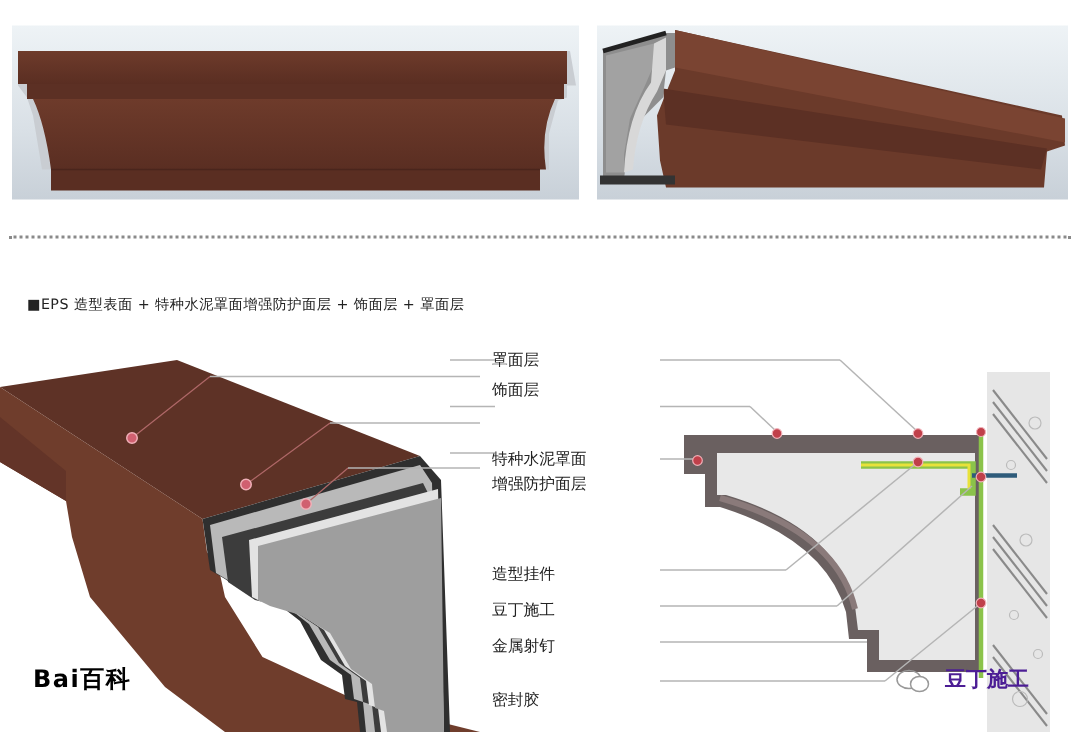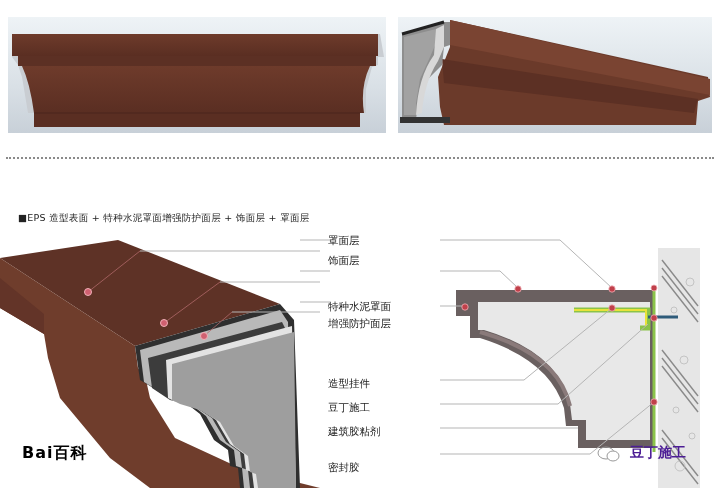--- a/index.html
+++ b/index.html
@@ -1,20 +1,20 @@
 <!DOCTYPE html>
 <html><head>
 <meta charset="utf-8">
 <style>
   html,body{margin:0;padding:0;background:#fff;}
   body{width:720px;height:488px;position:relative;overflow:hidden;font-family:"DejaVu Sans","Liberation Sans",sans-serif;}
   .abs{position:absolute;}
   .photo{position:absolute;top:17px;height:116px;background:linear-gradient(#eef3f6,#d9e0e6 60%,#c8d0d8);}
   .divider{position:absolute;left:6px;top:157px;width:708px;height:0;border-top:2px dotted #8a8a8a;}
-  .caption{position:absolute;left:18px;top:197px;font-size:9.5px;color:#222;letter-spacing:0.3px;white-space:nowrap;margin-top:15px;}
+  .caption{position:absolute;left:18px;top:197px;font-size:9.5px;color:#222;letter-spacing:0.3px;white-space:nowrap;}
   .label{position:absolute;font-size:10.5px;color:#222;text-align:left;width:110px;line-height:17px;white-space:nowrap;}
   .wm-baidu{position:absolute;left:22px;top:443px;font-size:16px;color:#000000;font-weight:bold;letter-spacing:1px;}
   .wm-dd{position:absolute;left:630px;top:444px;font-size:14px;color:#4c1d95;font-weight:bold;}
   .wechat{position:absolute;left:597px;top:446px;width:24px;height:16px;}
 </style>
 </head>
 <body>
 
 <div class="photo" style="left:8px;width:378px;">
   <svg width="378" height="116" viewBox="0 0 378 116">
@@ -90,21 +90,21 @@
     <line x1="0" y1="82" x2="30" y2="82"></line>
   </g>
 </svg>
 
 <div class="label" style="left:328px;top:232px;">罩面层</div>
 <div class="label" style="left:328px;top:252px;">饰面层</div>
 <div class="label" style="left:328px;top:298px;">特种水泥罩面</div>
 <div class="label" style="left:328px;top:315px;">增强防护面层</div>
 <div class="label" style="left:328px;top:375px;">造型挂件</div>
 <div class="label" style="left:328px;top:399px;">豆丁施工</div>
-<div class="label" style="left:328px;top:423px;">建筑胶粘剂</div>
+<div class="label" style="left:328px;top:423px;">金属射钉</div>
 <div class="label" style="left:328px;top:459px;">密封胶</div>
 
 <div class="abs" style="left:440px;top:220px;width:280px;height:268px;">
   <svg width="280" height="268" viewBox="0 0 280 268">
 
     <rect x="218" y="28" width="42" height="240" fill="#e6e6e6"></rect>
     <g stroke="#8a8a8a" stroke-width="1.4">
       <line x1="222" y1="40" x2="258" y2="86"></line>
       <line x1="222" y1="48" x2="258" y2="94"></line>
       <line x1="222" y1="56" x2="258" y2="102"></line>

